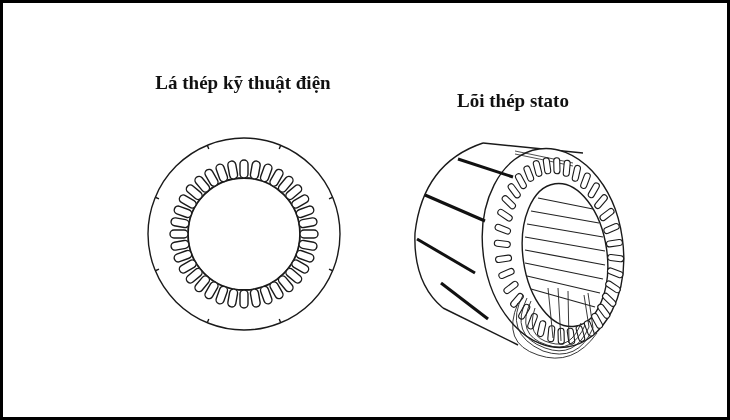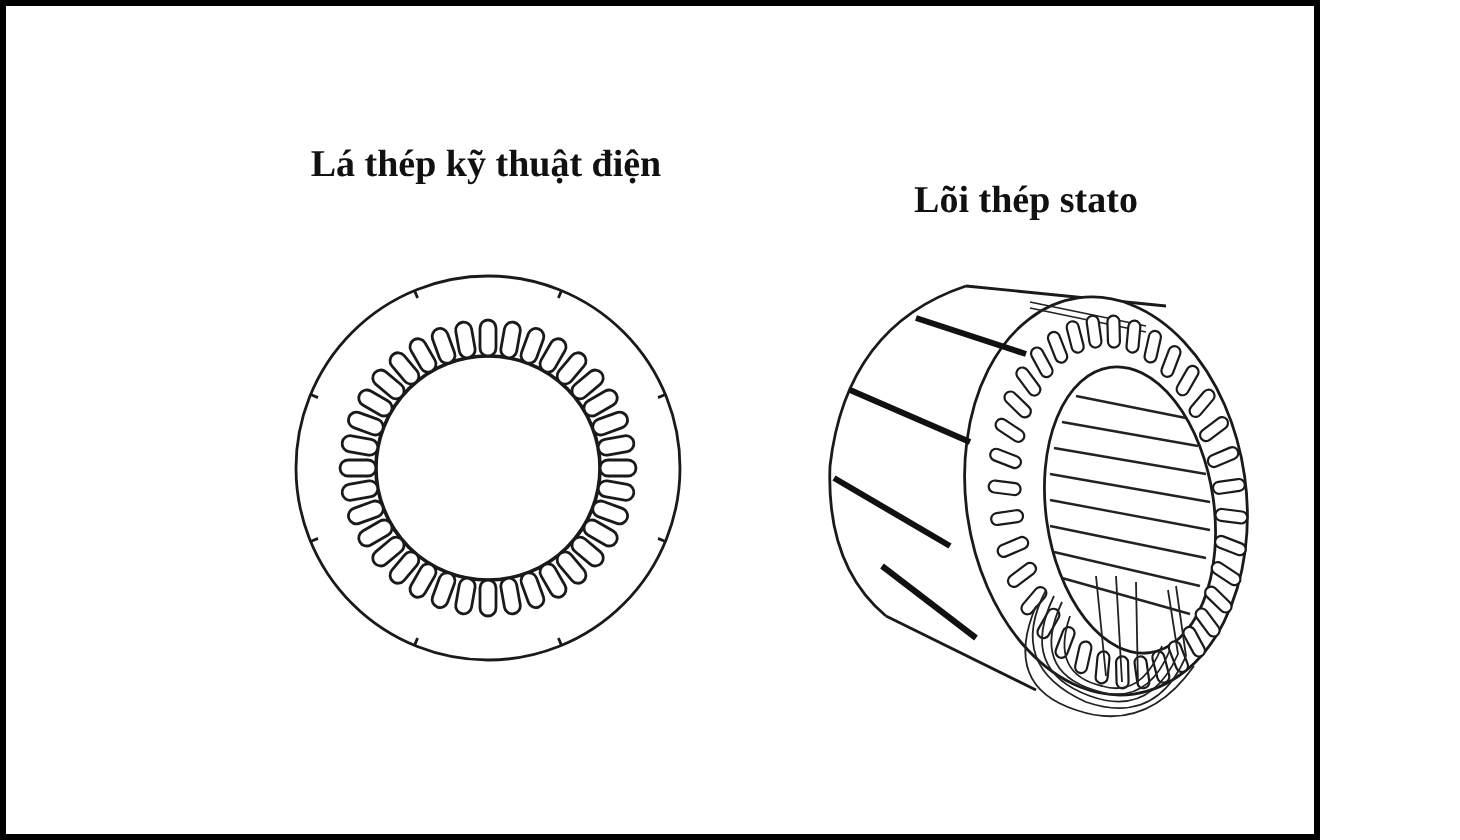--- a/index.html
+++ b/index.html
@@ -1,18 +1,18 @@
 <!DOCTYPE html>
 <html><head>
 <meta charset="utf-8">
 <style>
   html, body { margin: 0; padding: 0; background: #ffffff; }
   .frame {
     position: relative;
-    width: 660px; height: 420px;
+    width: 730px; height: 420px;
     box-sizing: border-box;
     border: 3px solid #000000;
     background: #ffffff;
     overflow: hidden;
     font-family: "Liberation Serif", "DejaVu Serif", serif;
   }
   .label {
     position: absolute;
     font-weight: bold;
     font-size: 19px;

